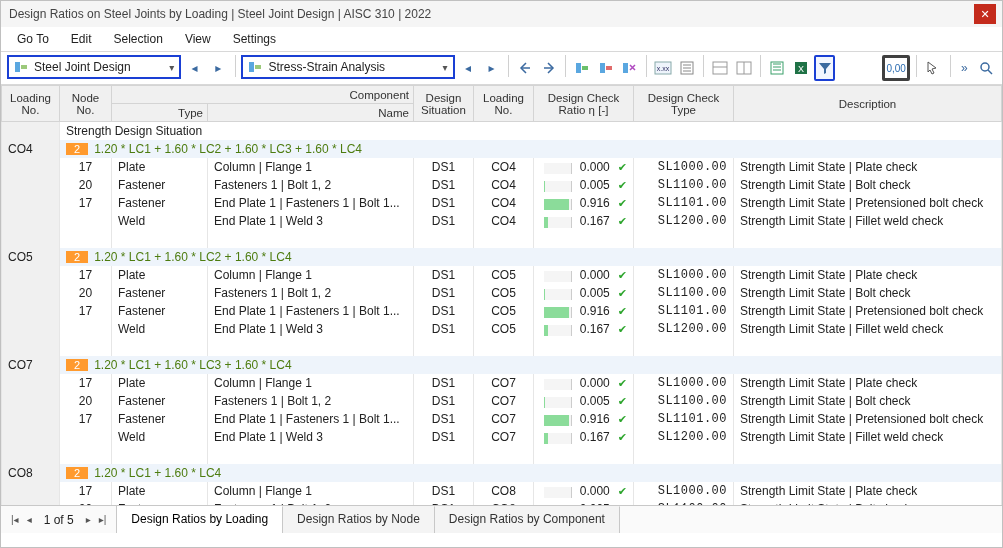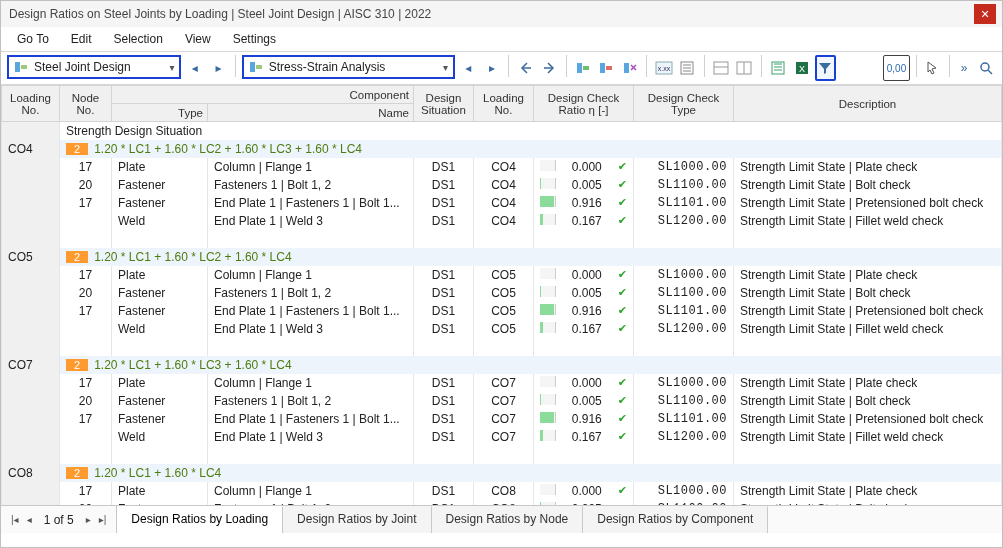--- a/index.html
+++ b/index.html
@@ -127,21 +127,21 @@
 }
 .group-row td { background: #eef4fb; }
 .group-row .badge {
   display: inline-block;
   background: #ff9a2e;
   color: #fff;
   padding: 0px 8px;
   font-size: 11px;
 }
 .group-row .formula { color: #4d7c0f; margin-left: 6px; }
-.ratio-cell { display: flex; align-items: flex-start; gap: 16px; justify-content: flex-end; }
+.ratio-cell { display: flex; align-items: flex-end; gap: 8px; justify-content: flex-end; }
 .ratio-bar {
   width: 28px;
   height: 11px;
   background: #f5f5f5;
   position: relative;
   border-right: 1px solid #ccc;
 }
 .ratio-bar > i {
   position: absolute;
   left: 0;
@@ -295,21 +295,21 @@
       <svg width="16" height="16" viewBox="0 0 16 16">
         <rect x="2" y="2" width="12" height="12" fill="#1f7246"></rect>
         <text x="8" y="12" font-size="9" text-anchor="middle" fill="#fff">X</text>
       </svg>
     </div>
   <div class="tb-btn sel">
       <svg width="16" height="16" viewBox="0 0 16 16">
         <path d="M2 3 h12 L9 9 v4 l-2 1 v-5 Z" fill="#3b6aa0"></path>
       </svg>
     </div>
-  <div class="tb-btn" style="width:34px;border:1px solid #404040;margin-left:44px;">
+  <div class="tb-btn" style="width:34px;border:3px solid #404040;margin-left:44px;">
       <span style="font-size:10px;color:#2a6bb0">0,00</span>
     </div>
   <div class="tb-sep"></div>
   <div class="tb-btn">
       <svg width="16" height="16" viewBox="0 0 16 16">
         <path d="M3 2 L11 8 L7 9 L9 13 L7 14 L5 10 L3 12 Z" fill="none" stroke="#555"></path>
       </svg>
     </div>
   <div class="tb-sep"></div>
   <div class="tb-btn" style="width:20px;">»</div>
@@ -677,17 +677,16 @@
 <div class="footer">
   <div class="pager">
     <span class="nav">|◂</span>
     <span class="nav">◂</span>
     <span style="padding:0 6px;">1 of 5</span>
     <span class="nav">▸</span>
     <span class="nav">▸|</span>
   </div>
   <div class="tabs" id="tabs">
       <div class="tab active">Design Ratios by Loading</div>
-      <div class="tab">Design Ratios by Joint</div>
       <div class="tab">Design Ratios by Node</div>
       <div class="tab">Design Ratios by Component</div>
     </div>
 </div>
 
 </body></html>

